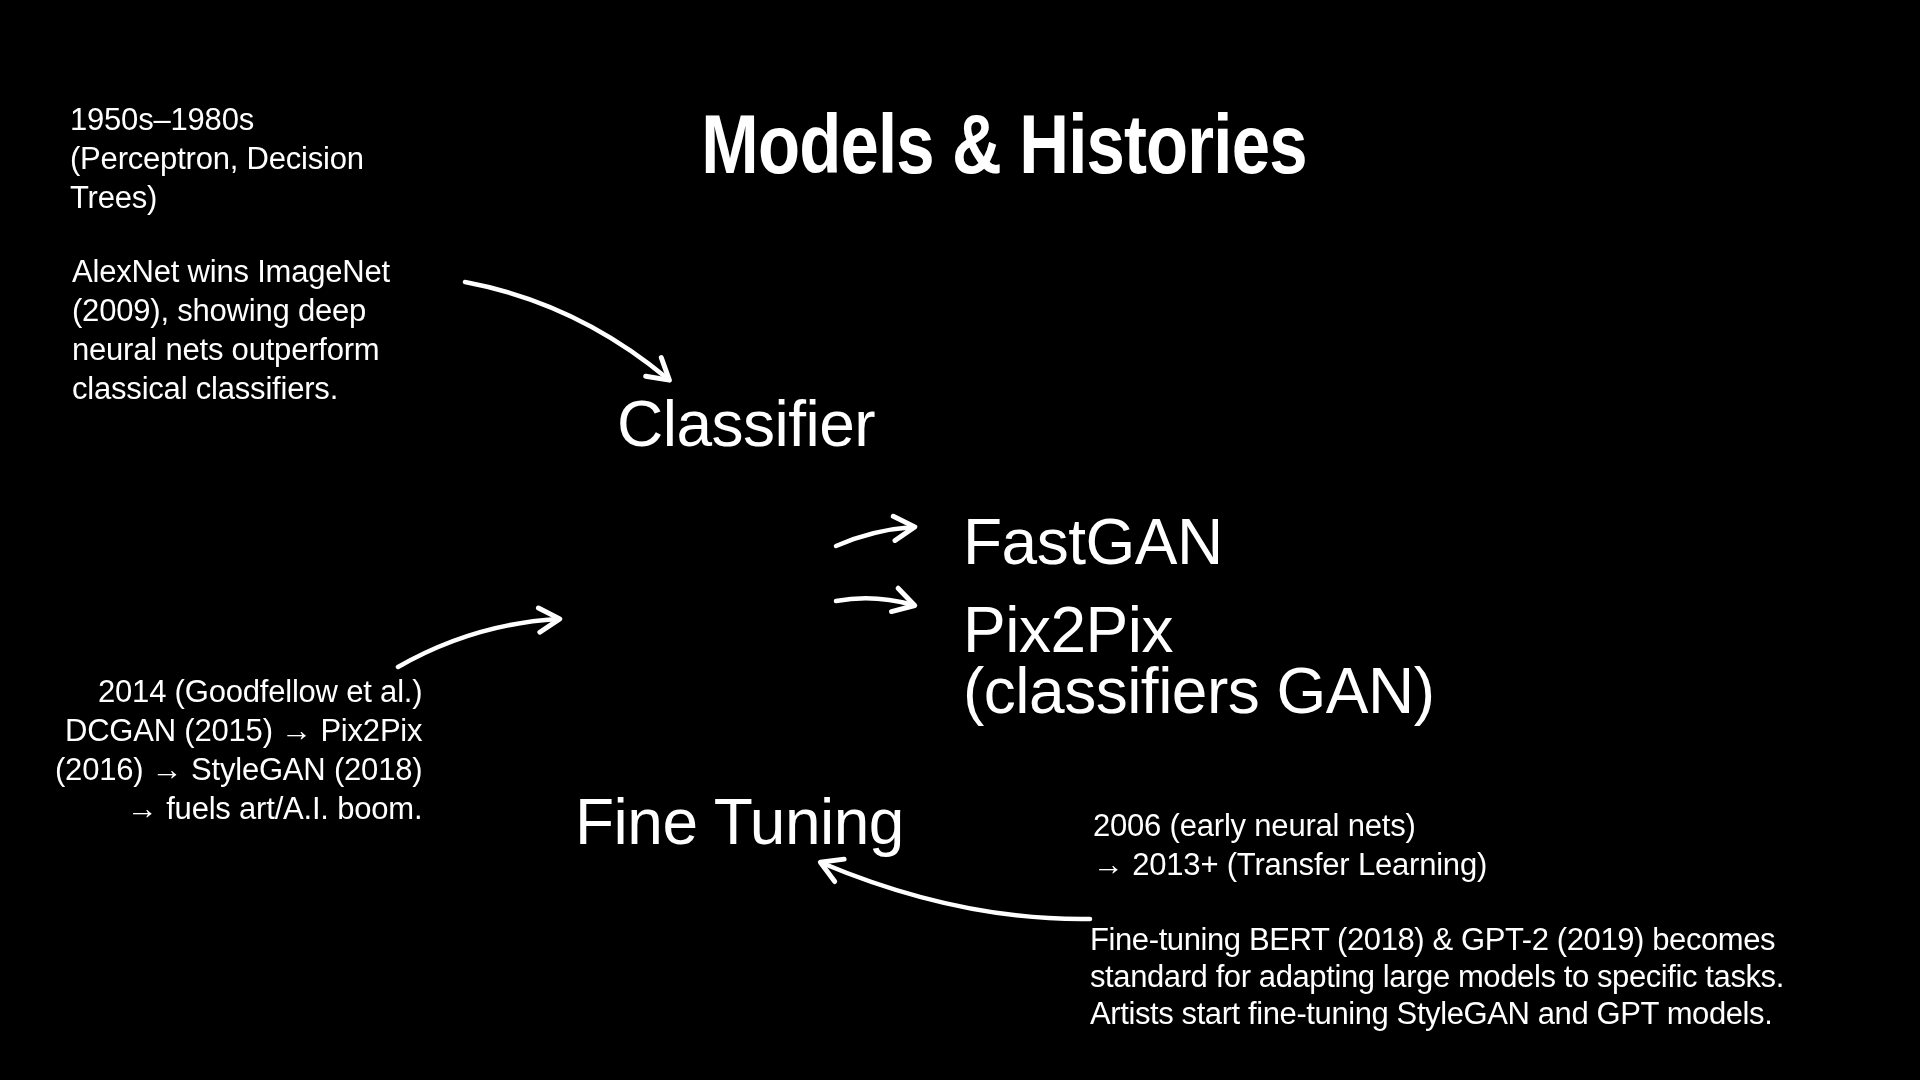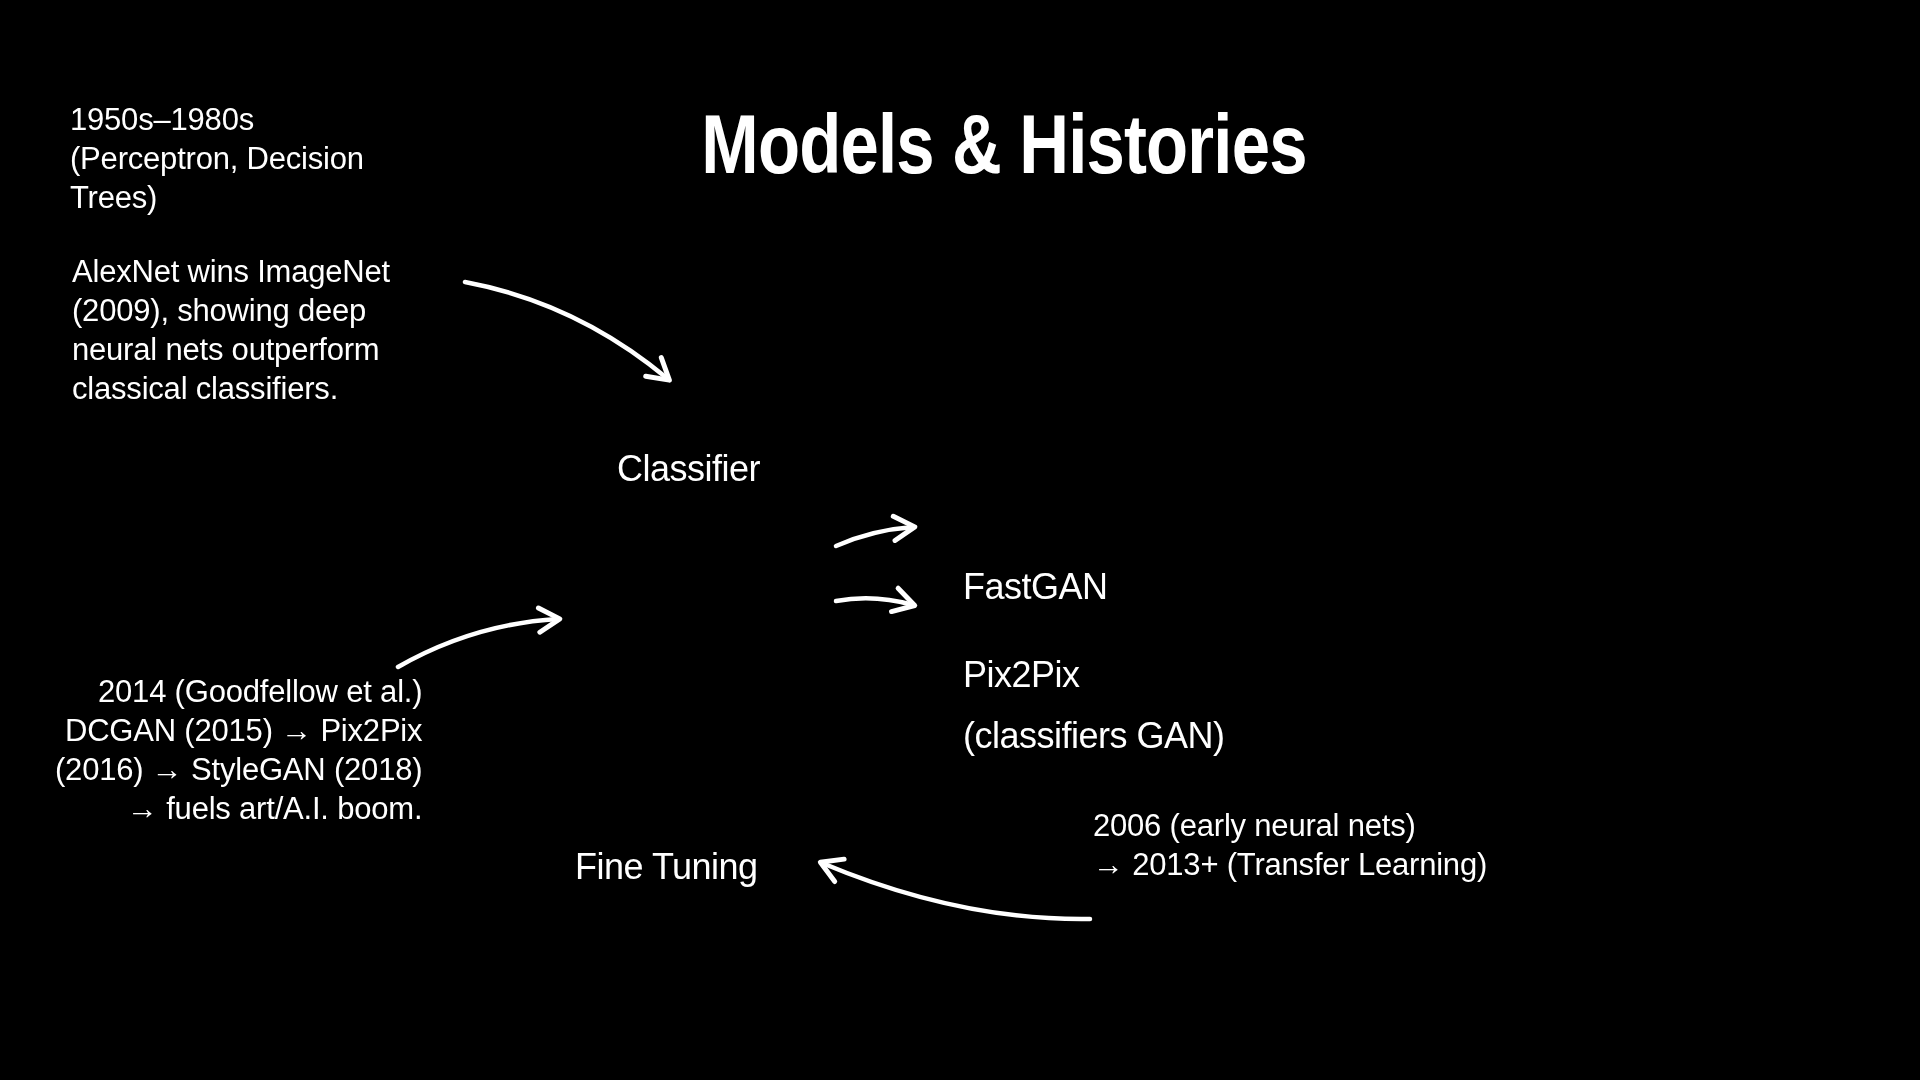--- a/index.html
+++ b/index.html
@@ -31,25 +31,24 @@
   }
   .note {
     position: absolute;
     font-size: 31px;
     line-height: 39px;
     white-space: pre-line;
     letter-spacing: -0.2px;
   }
   .node {
     position: absolute;
-    font-size: 36px;
+    font-size: 64px;
     line-height: 61px;
     white-space: pre-line;
     letter-spacing: -0.5px;
-    margin-top: 44px;
   }
   #era-note        { left: 70px;   top: 100px; }
   #alexnet-note    { left: 72px;   top: 252px; }
   #gan-history-note{ left: 55px;   top: 672px; text-align: right; }
   #transfer-note   { left: 1093px; top: 806px; }
   #bert-note       { left: 1090px; top: 921px; line-height: 37px; letter-spacing: -0.4px; }
 
   #classifier-node { left: 617px;  top: 394px; }
   #gan-node        { left: 576px;  top: 520px; width: 260px; text-align: center; }
   #fastgan-node    { left: 963px;  top: 512px; }
@@ -98,20 +97,23 @@
 classical classifiers.</div>
 
   <div class="note" id="gan-history-note">2014 (Goodfellow et al.)
 DCGAN (2015) → Pix2Pix
 (2016) → StyleGAN (2018)
 → fuels art/A.I. boom.</div>
 
   <div class="note" id="transfer-note">2006 (early neural nets)
 → 2013+ (Transfer Learning)</div>
 
+  <div class="note" id="bert-note">Fine-tuning BERT (2018) &amp; GPT-2 (2019) becomes
+standard for adapting large models to specific tasks.
+Artists start fine-tuning StyleGAN and GPT models.</div>
 
   <div class="node" id="classifier-node">Classifier</div>
 
 
   <div class="node" id="fastgan-node">FastGAN</div>
 
   <div class="node" id="pix2pix-node">Pix2Pix
 (classifiers GAN)</div>
 
   <div class="node" id="fine-tuning-node">Fine Tuning</div>

